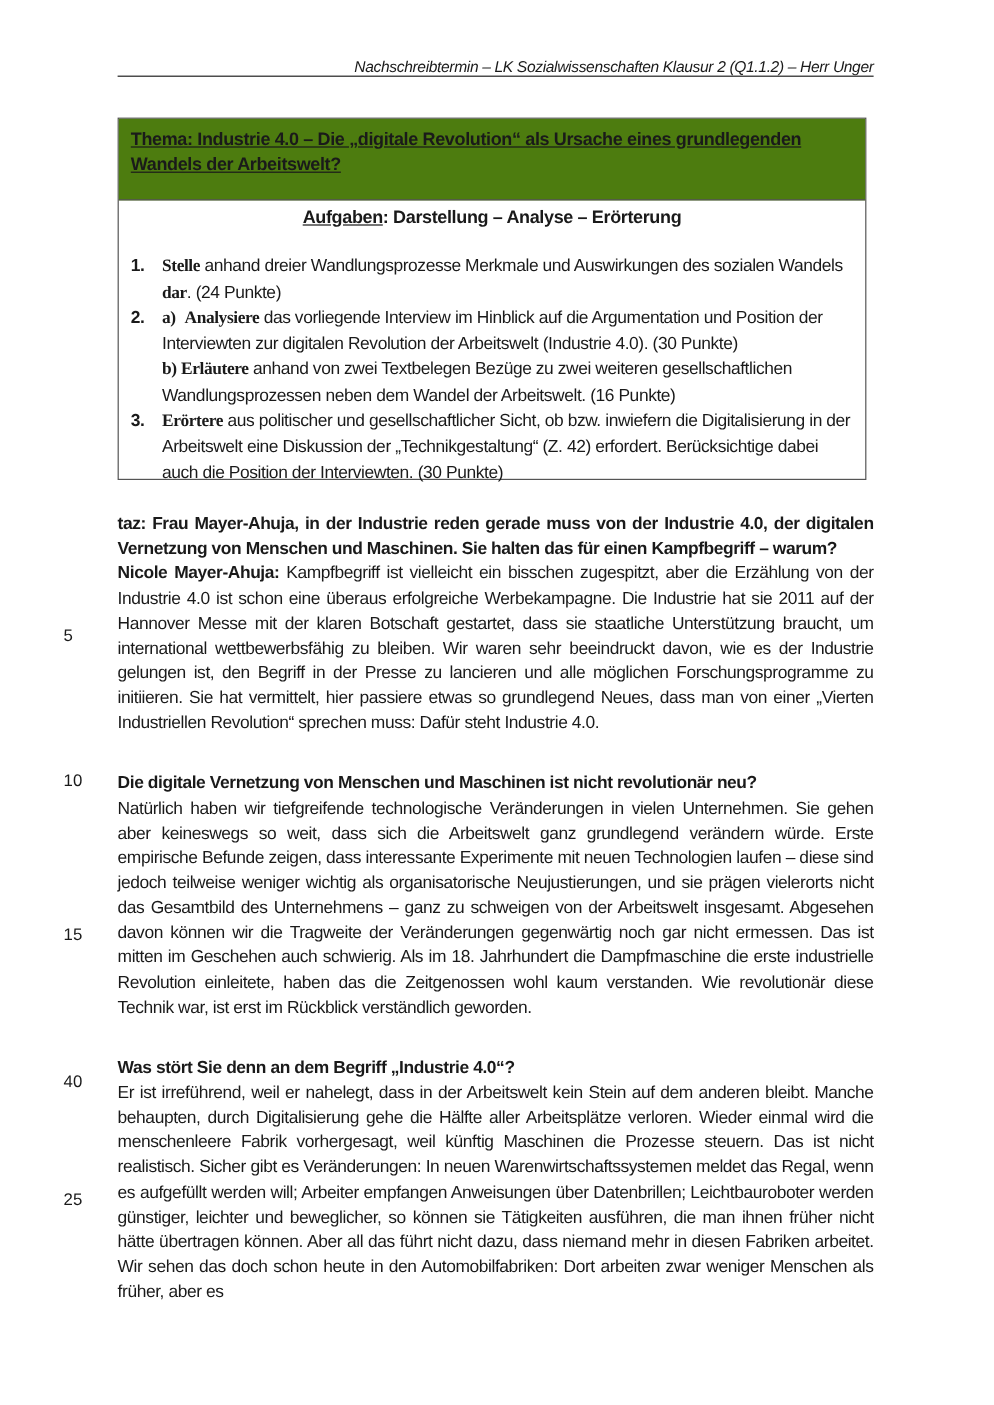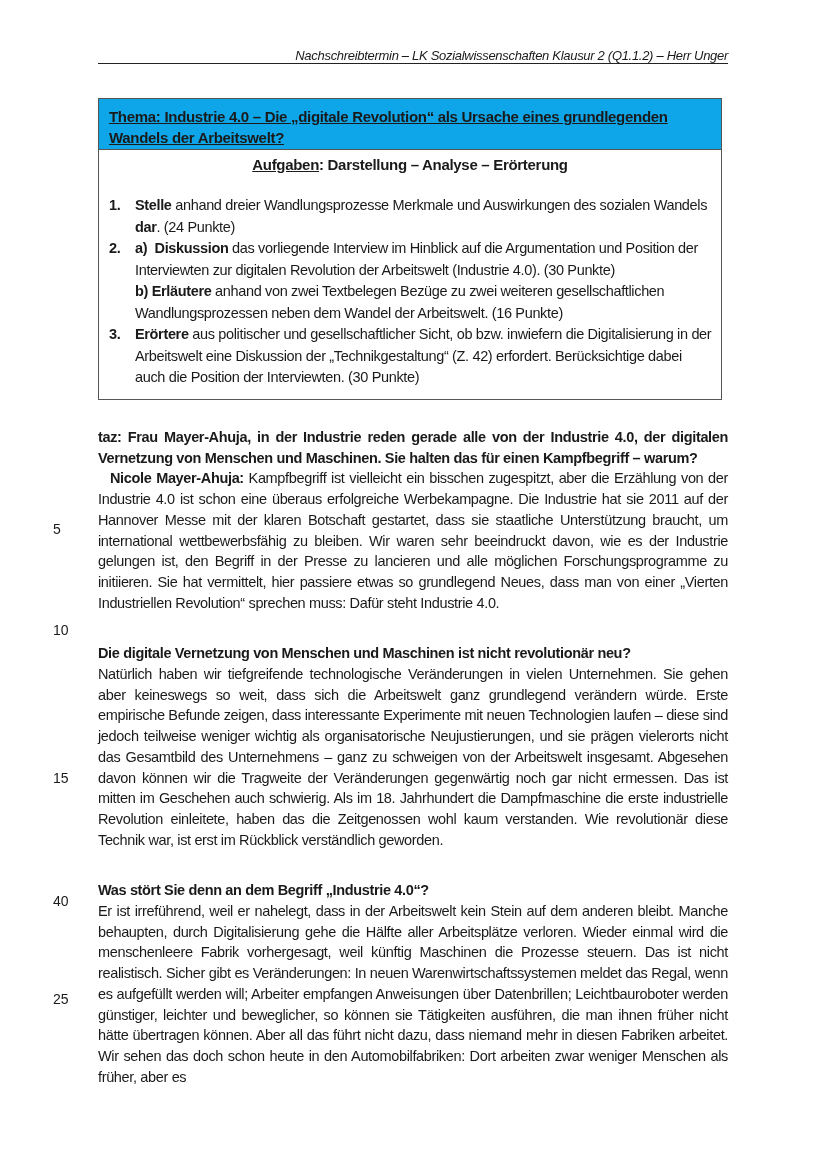--- a/index.html
+++ b/index.html
@@ -2,36 +2,36 @@
 <html><head>
 <meta charset="utf-8">
 <style>
   html, body { margin: 0; padding: 0; background: #ffffff; }
   body { width: 828px; height: 1171px; position: relative; overflow: hidden;
          font-family: "Liberation Sans", sans-serif; color: #1a1a1a; }
   .header-line { position: absolute; left: 98px; top: 63px; width: 630px; border-bottom: 1.5px solid #222; }
   .header-text { position: absolute; right: 100px; top: 48px; font-size: 13px; letter-spacing: -0.3px; white-space: nowrap; font-style: italic; }
   .task-box { position: absolute; left: 98px; top: 98px; width: 624px; height: 302px;
               border: 1.5px solid #555; box-sizing: border-box; }
-  .task-head { background: #0ea5e9; border-bottom: 1.5px solid #555; height: 51px; box-sizing: border-box;
+  .task-head { background: #4d7c0f; border-bottom: 1.5px solid #555; height: 68px; box-sizing: border-box;
                padding: 7px 10px 0 10px; font-weight: bold; font-size: 15px; line-height: 21px; letter-spacing: -0.3px; }
   .task-head span { text-decoration: underline; }
   .task-sub { padding: 5px 10px 0 10px; font-size: 15px; font-weight: bold; line-height: 20px; letter-spacing: -0.3px; text-align: center; }
   .task-sub .u { text-decoration: underline; }
   .tasks { margin: 20px 0 0 0; padding: 0 8px 0 10px; font-size: 14.5px; line-height: 21.5px; letter-spacing: -0.35px; }
   .task { position: relative; padding-left: 26px; }
   .task .num { position: absolute; left: 0; top: 0; font-weight: bold; }
-  .task b { font-weight: bold; }
+  .task b { font-weight: bold; font-family: Liberation Serif, serif; }
   .sub-b { display: block; }
   .body-text { position: absolute; left: 98px; top: 427px; width: 630px; font-size: 14.5px; line-height: 20.7px;
                letter-spacing: -0.35px; text-align: justify; }
   .para { margin: 0; }
   .para.gap { margin-top: 30px; }
   .q { font-weight: bold; }
-  .spk { font-weight: bold; margin-left: 12px; }
+  .spk { font-weight: bold; }
   .u { }
   .ln { position: absolute; left: 53px; font-size: 14px; width: 30px; }
 </style>
 </head>
 <body>
 
 <div class="header-text">Nachschreibtermin – LK Sozialwissenschaften Klausur 2 (Q1.1.2) – Herr Unger</div>
 <div class="header-line"></div>
 
 <div class="task-box">
@@ -41,36 +41,36 @@
   <div class="task-sub">
     <span class="u">Aufgaben</span><span>: Darstellung – Analyse – Erörterung</span>
   </div>
   <div class="tasks">
     <div class="task">
       <span class="num">1.</span>
       <b>Stelle</b><span> anhand dreier Wandlungsprozesse Merkmale und Auswirkungen des sozialen Wandels </span><b>dar</b><span>. (24 Punkte)</span>
     </div>
     <div class="task">
       <span class="num">2.</span>
-      <span class="sub-a"><b>a)</b>&nbsp; <b>Diskussion</b><span> das vorliegende Interview im Hinblick auf die Argumentation und Position der Interviewten zur digitalen Revolution der Arbeitswelt (Industrie 4.0). (30 Punkte)</span></span>
+      <span class="sub-a"><b>a)</b>&nbsp; <b>Analysiere</b><span> das vorliegende Interview im Hinblick auf die Argumentation und Position der Interviewten zur digitalen Revolution der Arbeitswelt (Industrie 4.0). (30 Punkte)</span></span>
       <span class="sub-b"><b>b)</b> <b>Erläutere</b><span> anhand von zwei Textbelegen Bezüge zu zwei weiteren gesellschaftlichen Wandlungsprozessen neben dem Wandel der Arbeitswelt. (16 Punkte)</span></span>
     </div>
     <div class="task">
       <span class="num">3.</span>
       <b>Erörtere</b><span> aus politischer und gesellschaftlicher Sicht, ob bzw. inwiefern die Digitalisierung in der Arbeitswelt eine Diskussion der „Technikgestaltung“ (Z. 42) erfordert. Berücksichtige dabei auch die Position der Interviewten. (30 Punkte)</span>
     </div>
   </div>
 </div>
 
 <div class="ln" style="top:521px">5</div>
-<div class="ln" style="top:622px">10</div>
+<div class="ln" style="top:642px">10</div>
 <div class="ln" style="top:770px">15</div>
 <div class="ln" style="top:893px">40</div>
 <div class="ln" style="top:991px">25</div>
 
 <div class="body-text">
-  <p class="para q">taz: Frau Mayer-Ahuja, in der Industrie reden gerade alle von der Industrie 4.0, der digitalen Vernetzung von Menschen und Maschinen. Sie halten das für einen Kampfbegriff – warum?</p>
+  <p class="para q">taz: Frau Mayer-Ahuja, in der Industrie reden gerade muss von der Industrie 4.0, der digitalen Vernetzung von Menschen und Maschinen. Sie halten das für einen Kampfbegriff – warum?</p>
   <p class="para"><span class="spk">Nicole Mayer-Ahuja:</span><span> Kampfbegriff ist vielleicht ein bisschen zugespitzt, aber die Erzählung von der Industrie 4.0 ist schon eine überaus erfolgreiche Werbekampagne. Die Industrie hat sie 2011 auf der Hannover Messe mit der klaren Botschaft gestartet, dass sie staatliche Unterstützung braucht, um international wettbewerbsfähig zu bleiben. Wir waren sehr beeindruckt davon, wie es der Industrie gelungen ist, den Begriff in der Presse zu </span><span class="u">lancieren</span><span> und alle möglichen Forschungsprogramme zu initiieren. Sie hat vermittelt, hier passiere etwas so grundlegend Neues, dass man von einer „Vierten Industriellen Revolution“ sprechen muss: Dafür steht Industrie 4.0.</span></p>
   <p class="para q gap">Die digitale Vernetzung von Menschen und Maschinen ist nicht revolutionär neu?</p>
   <p class="para">Natürlich haben wir tiefgreifende technologische Veränderungen in vielen Unternehmen. Sie gehen aber keineswegs so weit, dass sich die Arbeitswelt ganz grundlegend verändern würde. Erste empirische Befunde zeigen, dass interessante Experimente mit neuen Technologien laufen – diese sind jedoch teilweise weniger wichtig als organisatorische Neujustierungen, und sie prägen vielerorts nicht das Gesamtbild des Unternehmens – ganz zu schweigen von der Arbeitswelt insgesamt. Abgesehen davon können wir die Tragweite der Veränderungen gegenwärtig noch gar nicht ermessen. Das ist mitten im Geschehen auch schwierig. Als im 18. Jahrhundert die Dampfmaschine die erste industrielle Revolution einleitete, haben das die Zeitgenossen wohl kaum verstanden. Wie revolutionär diese Technik war, ist erst im Rückblick verständlich geworden.</p>
   <p class="para q gap">Was stört Sie denn an dem Begriff „Industrie 4.0“?</p>
   <p class="para">Er ist irreführend, weil er nahelegt, dass in der Arbeitswelt kein Stein auf dem anderen bleibt. Manche behaupten, durch Digitalisierung gehe die Hälfte aller Arbeitsplätze verloren. Wieder einmal wird die menschenleere Fabrik vorhergesagt, weil künftig Maschinen die Prozesse steuern. Das ist nicht realistisch. Sicher gibt es Veränderungen: In neuen Warenwirtschaftssystemen meldet das Regal, wenn es aufgefüllt werden will; Arbeiter empfangen Anweisungen über Datenbrillen; Leichtbauroboter werden günstiger, leichter und beweglicher, so können sie Tätigkeiten ausführen, die man ihnen früher nicht hätte übertragen können. Aber all das führt nicht dazu, dass niemand mehr in diesen Fabriken arbeitet. Wir sehen das doch schon heute in den Automobilfabriken: Dort arbeiten zwar weniger Menschen als früher, aber es</p>
 </div>
 
 </body></html>

